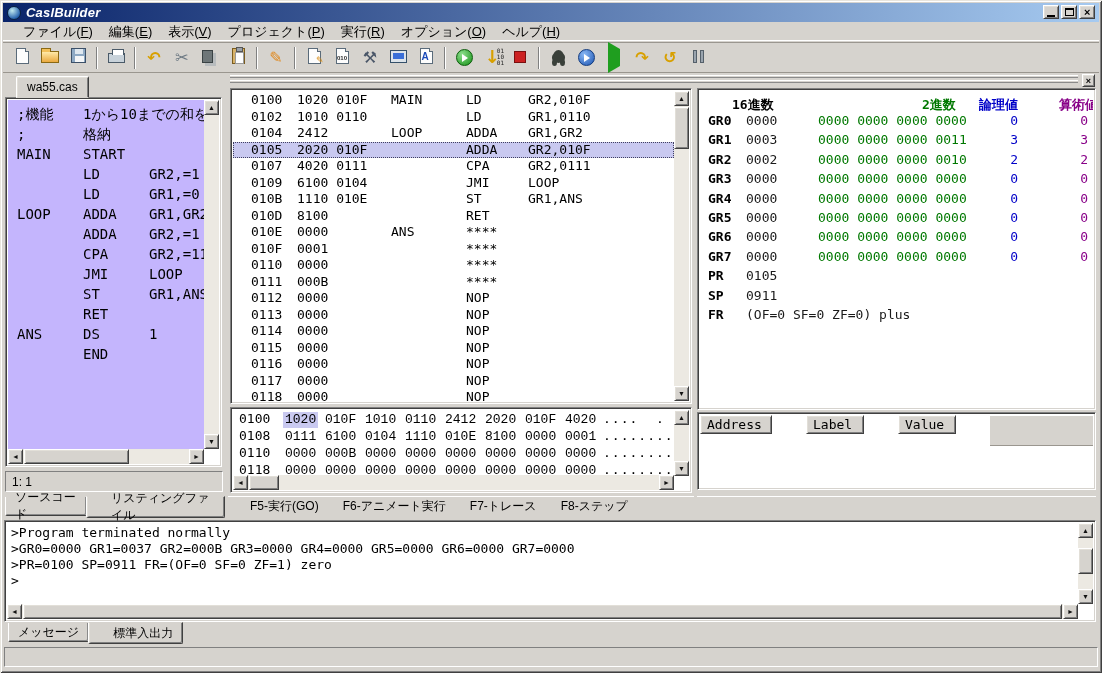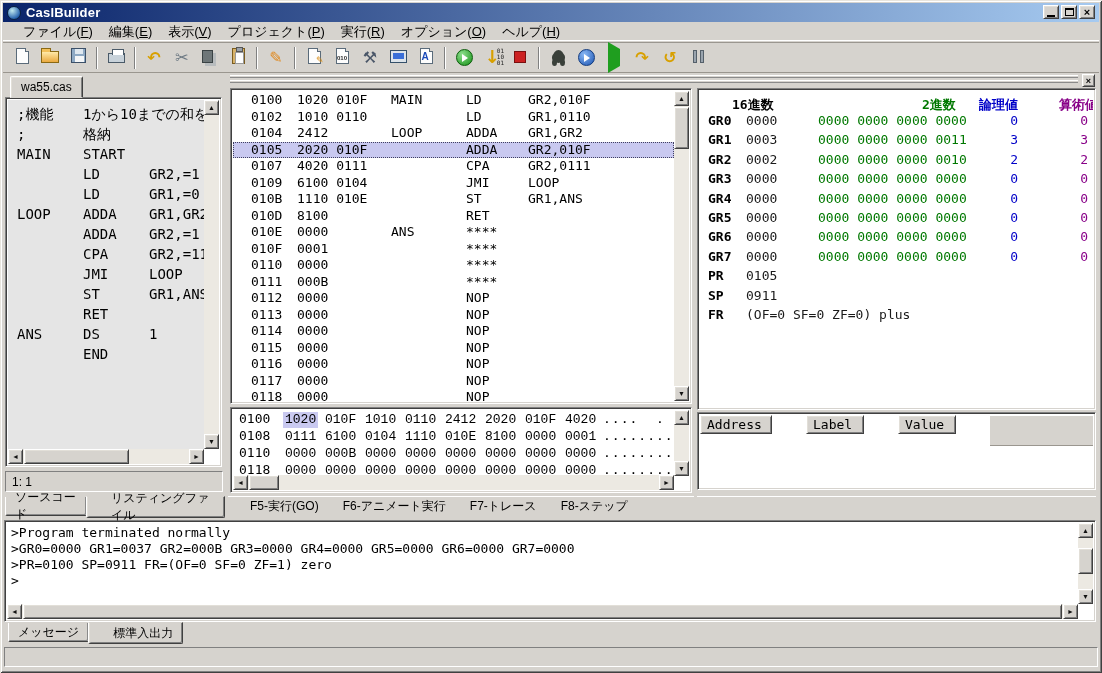--- a/index.html
+++ b/index.html
@@ -27,21 +27,21 @@
   }
   .field1 {
     background:var(--chrome);
     border:1px solid; border-color:#808080 #fff #fff #808080;
   }
 
   
   .titlebar {
     position:absolute; left:3px; top:3px; width:1096px; height:19px;
     background:linear-gradient(to right,var(--titlebar-left),var(--titlebar-right));
-    display:flex; align-items:center; padding-left:4px;
+    display:flex; align-items:center; padding-left:4px;font-style:italic;
   }
   .app-icon { width:14px; height:14px; border-radius:50%;
     background:radial-gradient(circle at 35% 30%,#bfe8ee,#2a66b0 70%,#123a70);
     border:1px solid #0a2240; margin-right:5px; flex:0 0 auto; }
   .title-text { color:#fff; font-weight:bold; font-size:13px; letter-spacing:.2px; }
   .caption-btns { position:absolute; right:4px; top:2px; display:flex; gap:2px; }
   .cbtn { width:16px; height:14px; display:flex; align-items:center; justify-content:center;
           font-size:9px; font-weight:bold; color:#000; }
   .glyph-min { width:8px; height:2px; background:#000; margin-top:7px; }
   .glyph-max { width:9px; height:8px; border:1px solid #000; border-top:2px solid #000; }
@@ -99,30 +99,30 @@
   .ic-pause { display:inline-flex; gap:3px; }
   .ic-pause span { width:4px; height:13px; background:#9aa4ae; border:1px solid #55606a; }
   .ic-bug { width:11px; height:13px; background:#3a403a; border-radius:50%; display:inline-block;
             box-shadow:-4px 1px 0 -3px #3a403a, 4px 1px 0 -3px #3a403a, -4px 6px 0 -3px #3a403a, 4px 6px 0 -3px #3a403a; }
   .stepinto-digits { position:absolute; right:1px; top:3px; font-size:6px; line-height:6px; color:#222;
             font-family:"DejaVu Sans Mono",monospace; text-align:left; }
   .gold { color:#d8a000; font-weight:bold; }
 
   
   .left-panel { position:absolute; left:4px; top:76px; width:220px; height:440px; }
-  .file-tab { position:absolute; left:6px; top:0; height:22px; padding:0 10px;
+  .file-tab { position:absolute; left:12px; top:0; height:22px; padding:0 10px;
     font-size:12px; display:flex; align-items:center;
     background:var(--chrome);
     border:1px solid; border-color:#fff #404040 var(--chrome) #fff;
     box-shadow: inset 1px 1px 0 #e2dfd8, inset -1px 0 0 #808080;
     border-top-left-radius:2px; border-top-right-radius:2px; z-index:2; }
   .editor { position:absolute; left:1px; top:21px; width:217px; height:370px; overflow:hidden; }
   .src-lines { position:absolute; left:2px; top:2px; right:17px; bottom:17px; overflow:hidden;
     font-family:"DejaVu Sans Mono",monospace; font-size:14px; line-height:20px; padding:4px 0 0 9px;
-    white-space:pre; background:#e5e5e5; }
+    white-space:pre; background:#c4b5fd; }
   .src-line { display:flex; white-space:pre; }
   .src-label { flex:0 0 66px; }
   .src-op    { flex:0 0 66px; }
   .src-operand { flex:0 0 auto; }
   .editor .sb-v { position:absolute; right:2px; top:2px; bottom:17px; width:15px; background:var(--sb-track); }
   .editor .sb-h { position:absolute; left:2px; right:17px; bottom:2px; height:15px; background:var(--sb-track); }
   .sb-btn { position:absolute; width:15px; height:15px; display:flex; align-items:center; justify-content:center;
             font-size:7px; color:#111; }
   .sb-thumb { position:absolute; }
   .cursor-status { position:absolute; left:1px; top:395px; width:218px; height:21px;

